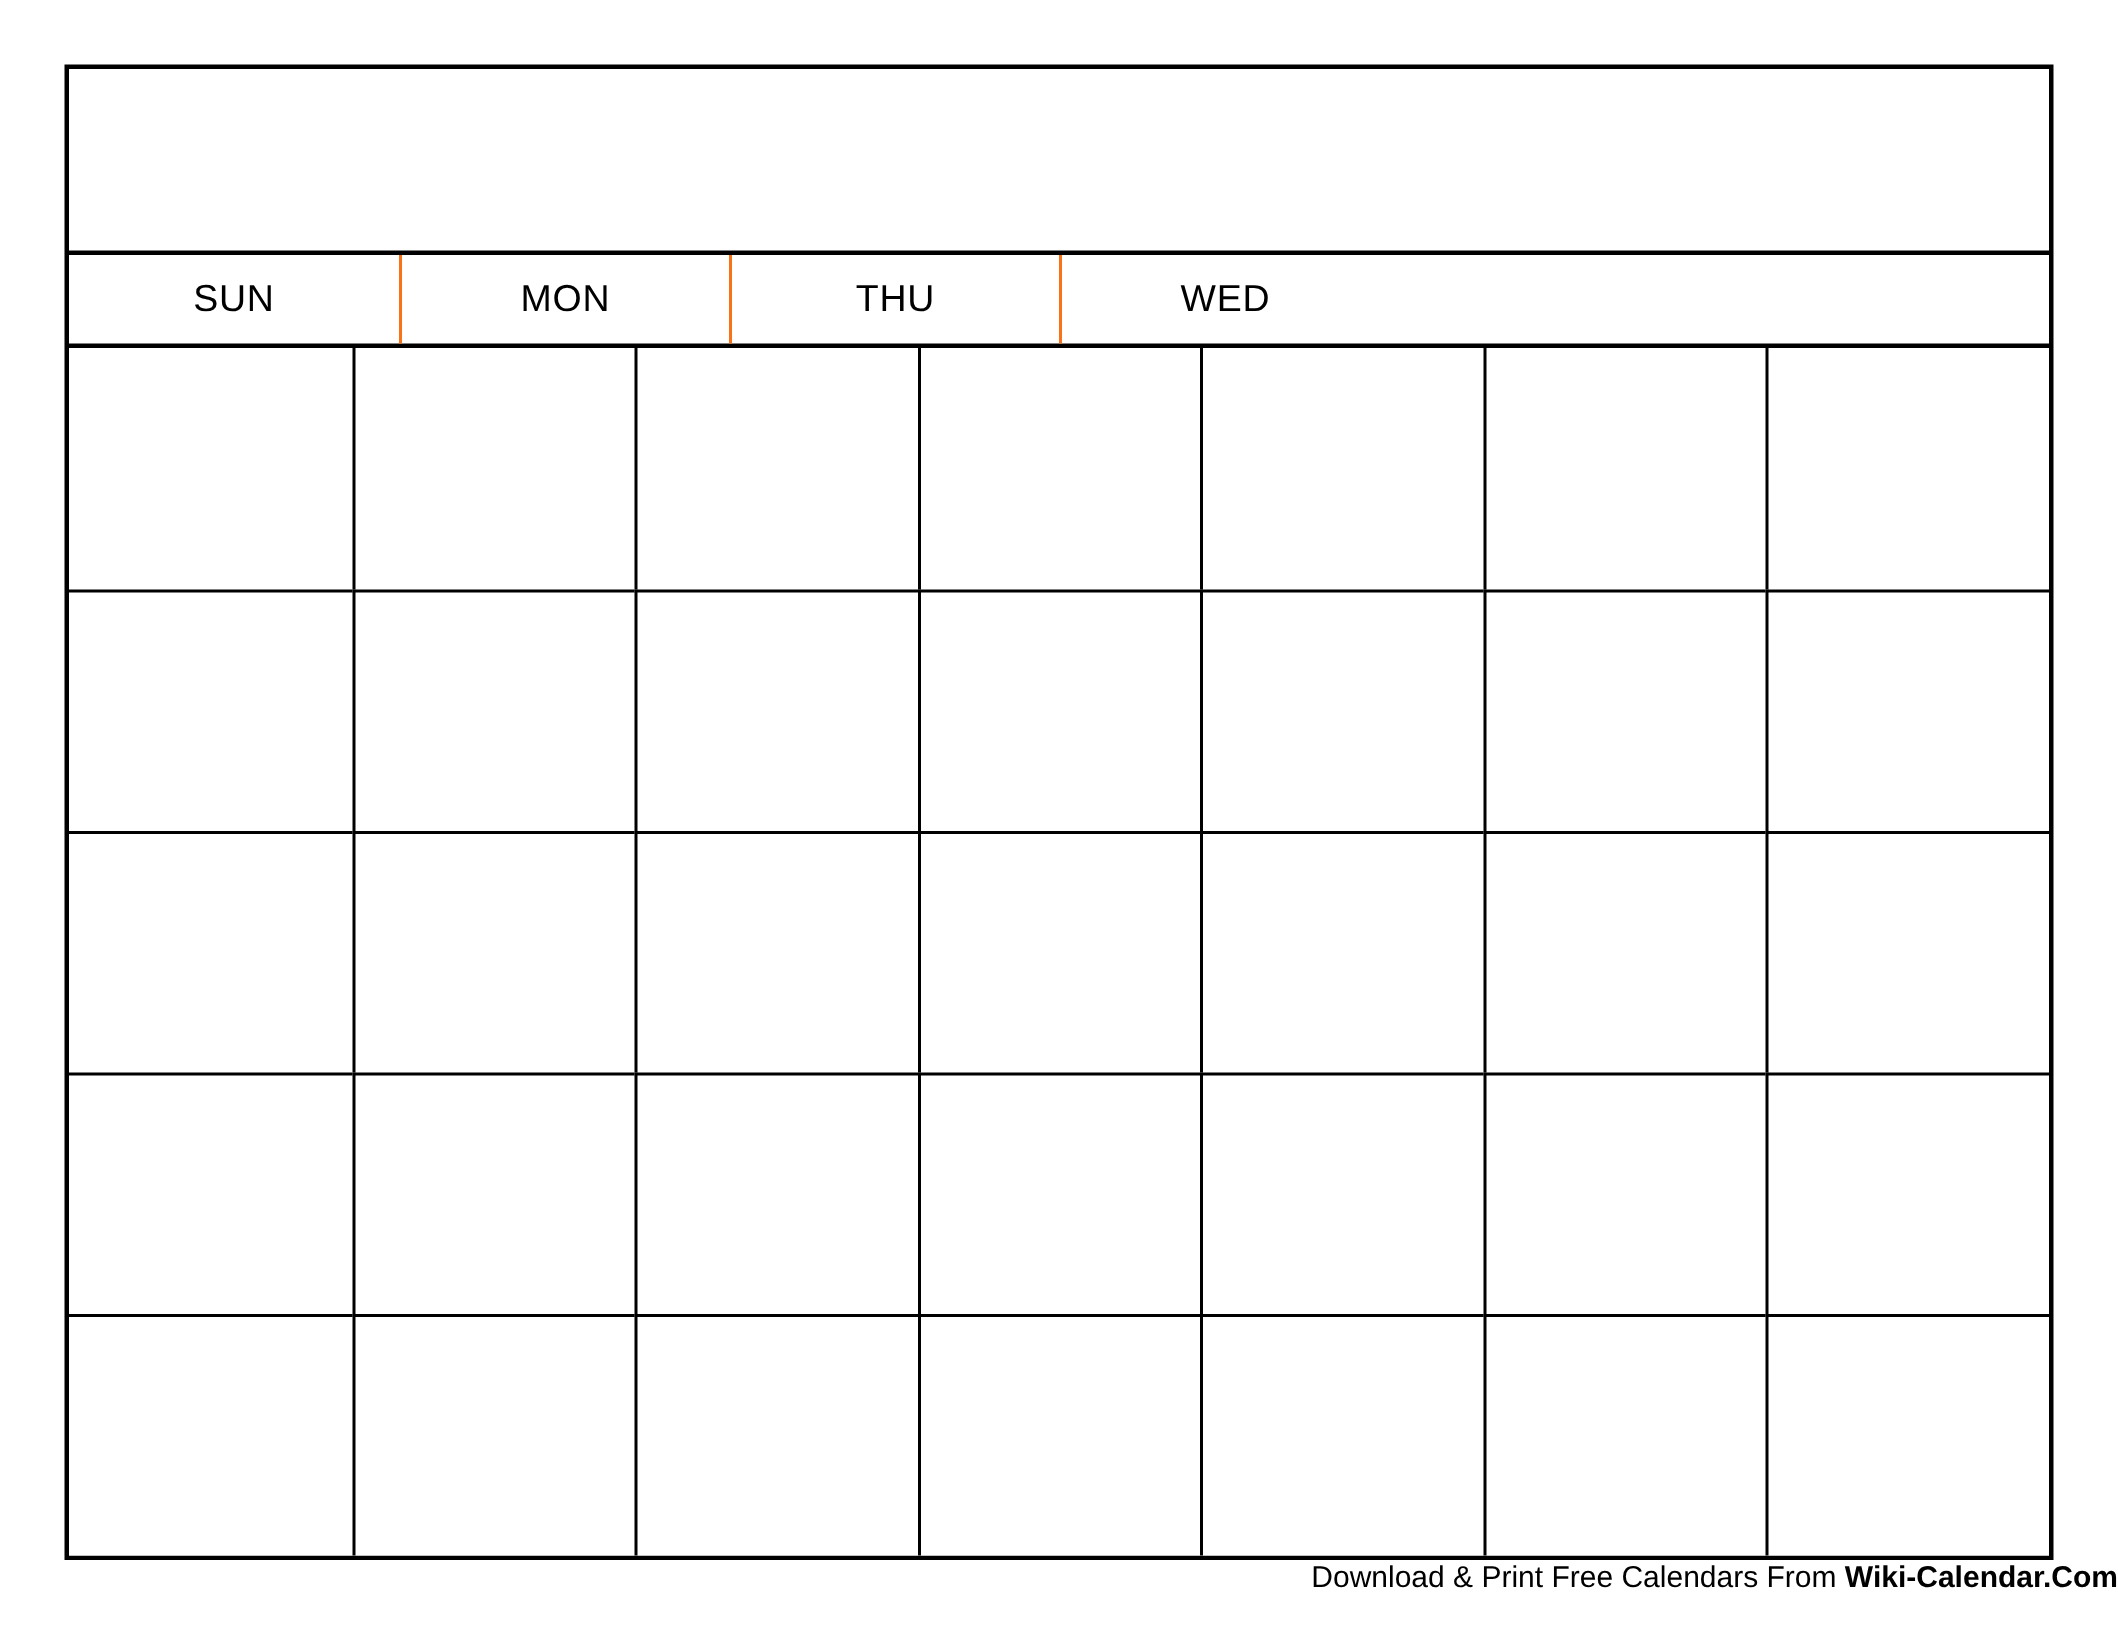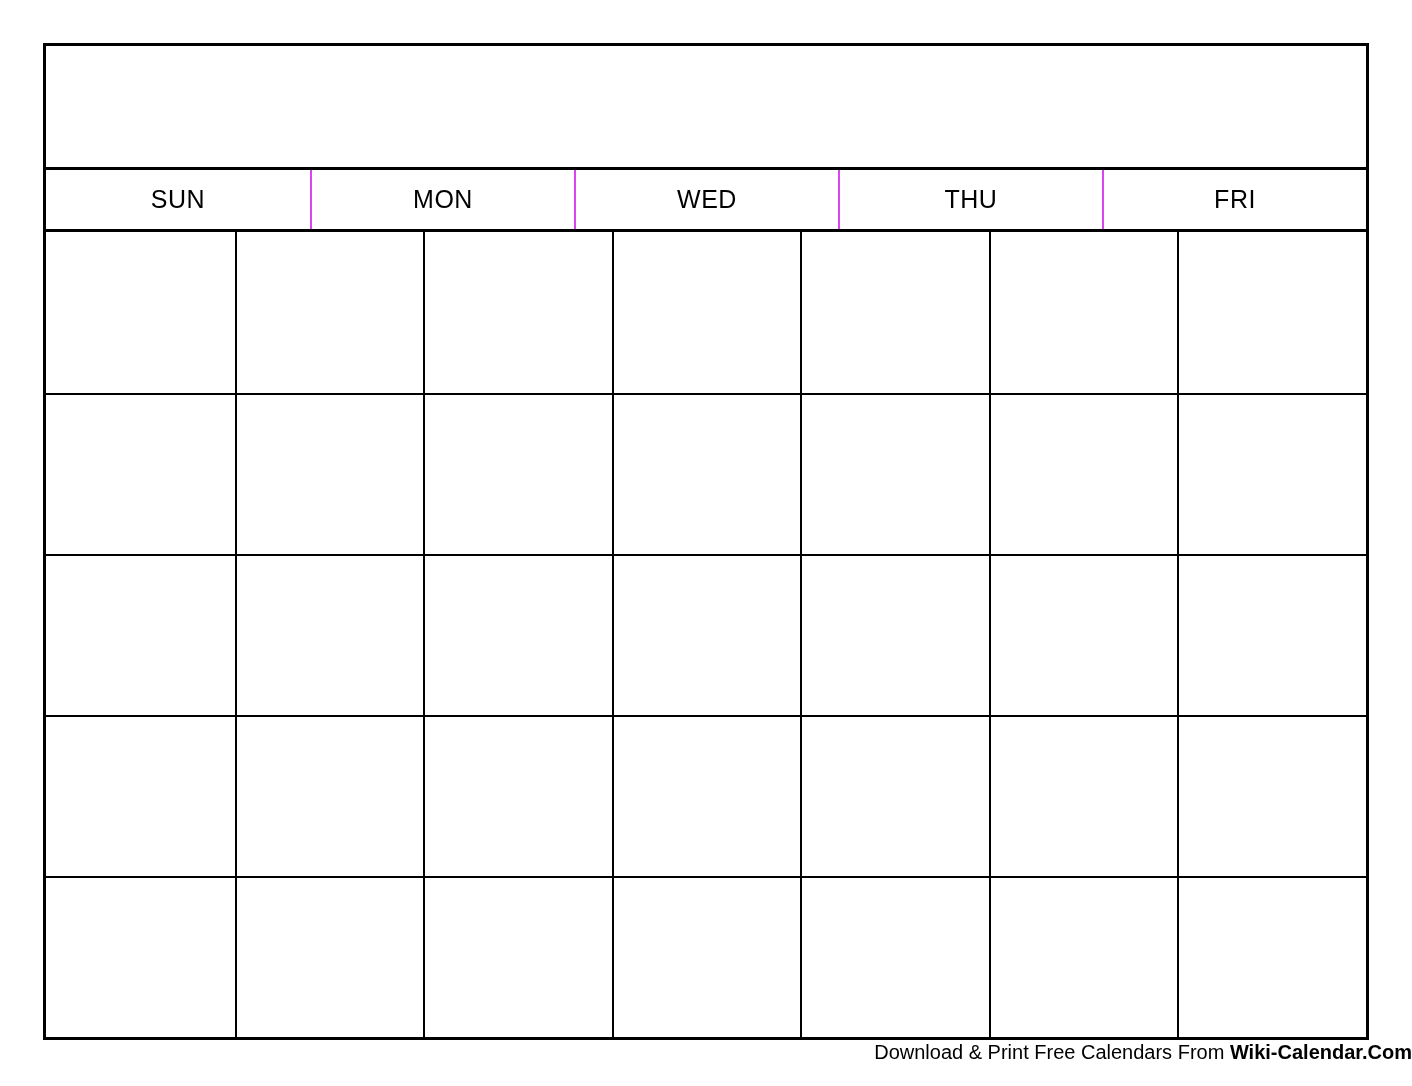--- a/index.html
+++ b/index.html
@@ -24,35 +24,35 @@
     border: 3px solid #000000;
     background: #ffffff;
   }
   .title-box {
     height: 121px;
     border-bottom: 3px solid #000000;
     background: #ffffff;
   }
   .header-row {
     display: grid;
-    grid-template-columns: repeat(5, 1fr);
+    grid-template-columns: repeat(6, 1fr);
     height: 59px;
     border-bottom: 3px solid #000000;
   }
   .header-cell {
     display: flex;
     align-items: center;
     justify-content: center;
     font-size: 25px;
     letter-spacing: 0.5px;
     color: #000000;
     box-sizing: border-box;
   }
   .header-cell + .header-cell {
-    border-left: 2px solid #d946ef;
+    border-left: 2px solid #f97316;
     text-align: center;
   }
   .day-grid {
     display: grid;
     grid-template-columns: repeat(7, 1fr);
     grid-template-rows: repeat(5, 161px);
   }
   .day-cell {
     box-sizing: border-box;
     border-top: 2px solid #000000;
@@ -83,23 +83,22 @@
 
 <div class="page">
 
   <div class="calendar-frame">
 
     <div class="title-box"></div>
 
     <div class="header-row" id="header-row">
         <div class="header-cell">SUN</div>
         <div class="header-cell">MON</div>
+        <div class="header-cell">THU</div>
         <div class="header-cell">WED</div>
-        <div class="header-cell">THU</div>
-        <div class="header-cell">FRI</div>
       </div>
 
     <div class="day-grid" id="day-grid">
         <div class="day-cell first-row first-col"></div>
         <div class="day-cell first-row"></div>
         <div class="day-cell first-row"></div>
         <div class="day-cell first-row"></div>
         <div class="day-cell first-row"></div>
         <div class="day-cell first-row"></div>
         <div class="day-cell first-row"></div>

